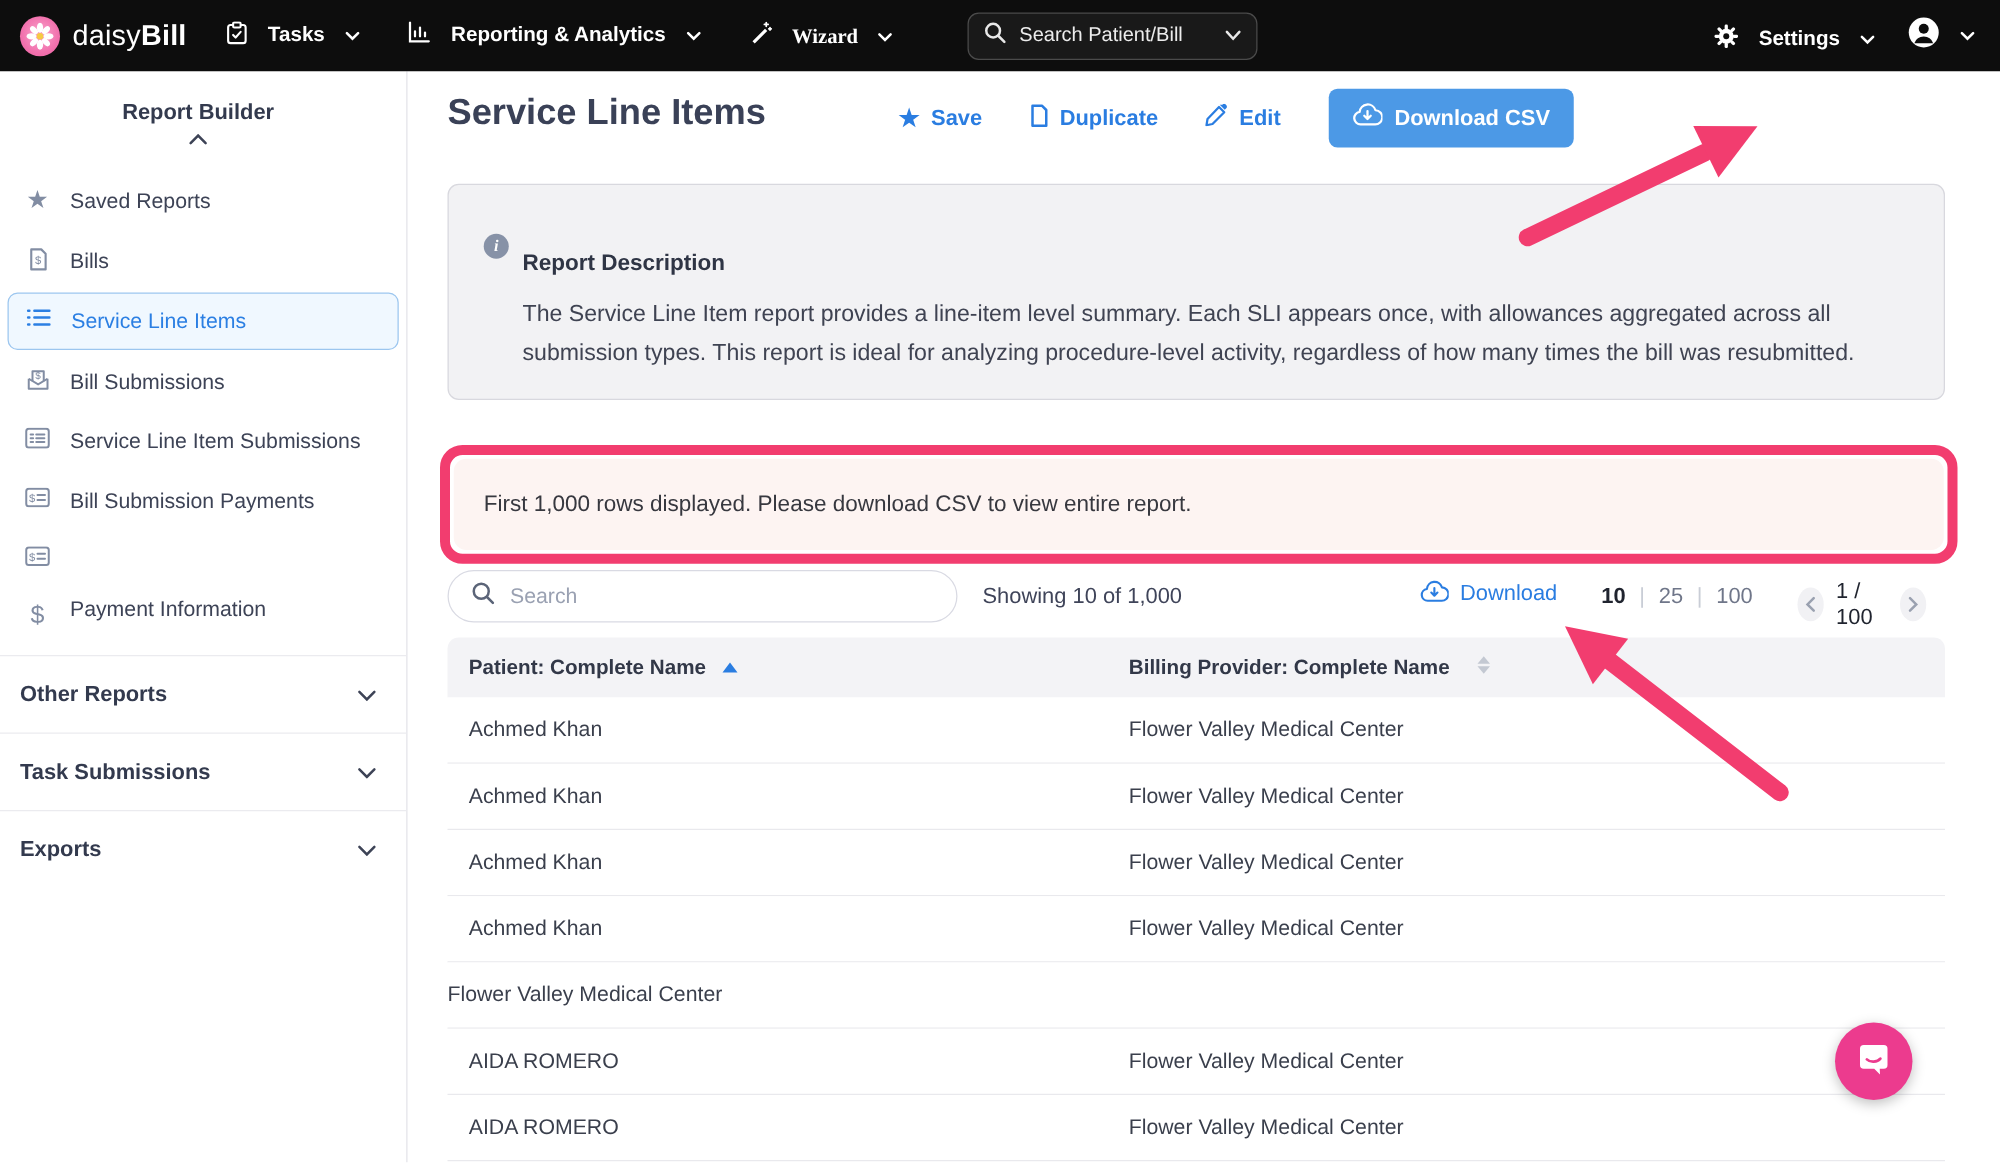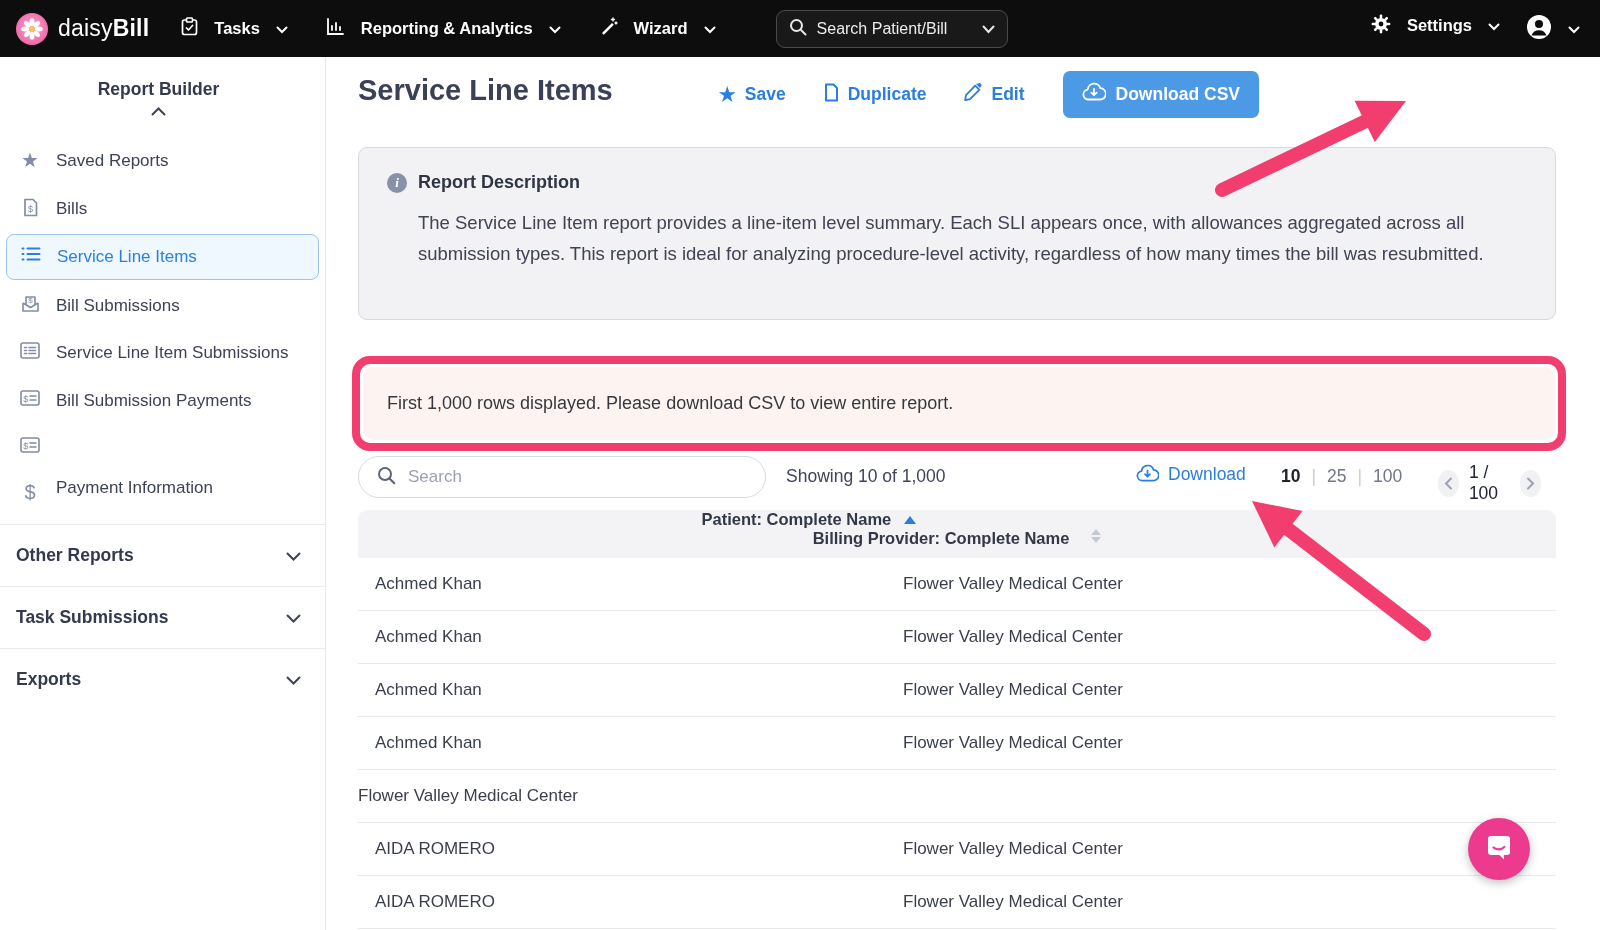--- a/index.html
+++ b/index.html
@@ -13,26 +13,26 @@
   .brand { display:flex; align-items:center; gap:10px; margin-left:16px; }
   .daisy-circle { width:32px; height:32px; border-radius:50%;
     background:radial-gradient(circle at 50% 45%, #f9a8cd 0%, #f272ae 60%, #ee5ea0 100%);
     display:flex; align-items:center; justify-content:center; }
   .brand-text { color:#fff; font-size:23px; letter-spacing:.2px; }
   .brand-text .bold { font-weight:bold; }
   .nav-item { display:flex; align-items:center; gap:16px; color:#fff;
     font-size:16.5px; font-weight:bold; cursor:pointer; }
   .nav-item.tasks { margin-left:32px; }
   .nav-item.reporting { margin-left:38px; }
-  .nav-item.wizard { margin-left:38px; }
+  .nav-item.wizard { margin-left:38px;font-family:Liberation Serif, serif; }
   .nav-search { margin-left:60px; width:232px; height:38px; background:#191919;
     border:1px solid #4b4b4b; border-radius:9px; display:flex; align-items:center;
     gap:10px; padding:0 12px; color:#ececec; font-size:16px; cursor:pointer; }
   .nav-search .grow { flex:1; }
-  .nav-right { margin-left:auto; display:flex; align-items:flex-start; gap:26px; margin-right:20px; }
+  .nav-right { margin-left:auto; display:flex; align-items:flex-end; gap:26px; margin-right:20px; }
   .chev { display:inline-block; }
 
   
   .sidebar { position:absolute; left:0; top:57px; width:326px; bottom:0;
     background:#fff; border-right:1px solid #e4e4e9; }
   .sb-header { display:flex; align-items:center; justify-content:space-between;
     padding:22px 24px 16px 16px; font-size:17.5px; font-weight:bold; color:#333a4e; cursor:pointer;flex-direction:column; }
   .sb-item { display:flex; align-items:flex-start; gap:14px; padding:11px 16px 11px 18px;
     font-size:17px; color:#3d4356; cursor:pointer; line-height:1.5; }
   .sb-item .ic { width:24px; min-width:24px; display:flex; justify-content:center;
@@ -57,21 +57,21 @@
     color:#fff; font-size:17.5px; font-weight:bold; border:none; border-radius:7px;
     padding:11px 19px; cursor:pointer; }
 
   
   .desc-box { position:absolute; left:358px; top:147px; width:1198px; height:173px;
     background:#f2f2f4; border:1px solid #d8d8de; border-radius:9px; padding:24px 28px; }
   .desc-head { display:flex; align-items:center; gap:11px; }
   .info-ic { width:20px; height:20px; border-radius:50%; background:#8792a7;
     color:#fff; font-size:13px; font-weight:bold; display:flex; align-items:center;
     justify-content:center; font-family:"Liberation Serif", serif; font-style:italic; }
-  .desc-title { font-size:18px; font-weight:bold; color:#2f3545; }
+  .desc-title { font-size:18px; font-weight:bold; color:#2f3545;margin-top:28px; }
   .desc-body { margin-top:15px; margin-left:31px; max-width:1130px; font-size:18.5px;
     color:#3f4352; line-height:1.67; }
 
   
   .notice-outer { position:absolute; left:352px; top:356px; width:1214px;
     border:8px solid #f23d6f; border-radius:18px; background:#fff; padding:3px; z-index:5; }
   .notice-inner { background:#fdf4f2; border-radius:10px; padding:26px 24px; }
   .notice-text { font-size:18px; color:#37383f; }
 
   
@@ -91,21 +91,21 @@
   .size-sep { color:#c9cdd6; }
   .pager { position:absolute; left:1438px; top:462px; display:flex;
     align-items:center; gap:10px; }
   .pg-circle { width:27px; height:27px; border-radius:50%; background:#f1f1f4;
     display:flex; align-items:center; justify-content:center; cursor:pointer; }
   .pg-num { font-size:17.5px; color:#20242f; }
 
   
   .table { position:absolute; left:358px; top:510px; width:1198px; }
   .t-head { display:flex; height:48px; background:#f3f3f6; border-radius:9px 9px 0 0;
-    align-items:center;flex-direction:column; }
+    align-items:center; }
   .t-row { display:flex; height:53px; align-items:center; border-bottom:1px solid #e9e9ed;
     background:#fff; }
   .c1 { width:545px; padding-left:17px; display:flex; align-items:center; gap:9px; }
   .c2 { flex:1; padding-left:0; display:flex; gap:18px; }
   .th-label { font-size:16.5px; font-weight:bold; color:#323848; }
   .td-text { font-size:17px; color:#3a3f4c; }
   .tri-up { width:0; height:0; border-left:6px solid transparent;
     border-right:6px solid transparent; border-bottom:8px solid #2a7de1; margin-left:4px; }
   .sort-both { display:flex; flex-direction:column; gap:2px; margin-left:4px; }
   .sort-both i { display:block; width:0; height:0; border-left:5px solid transparent;

